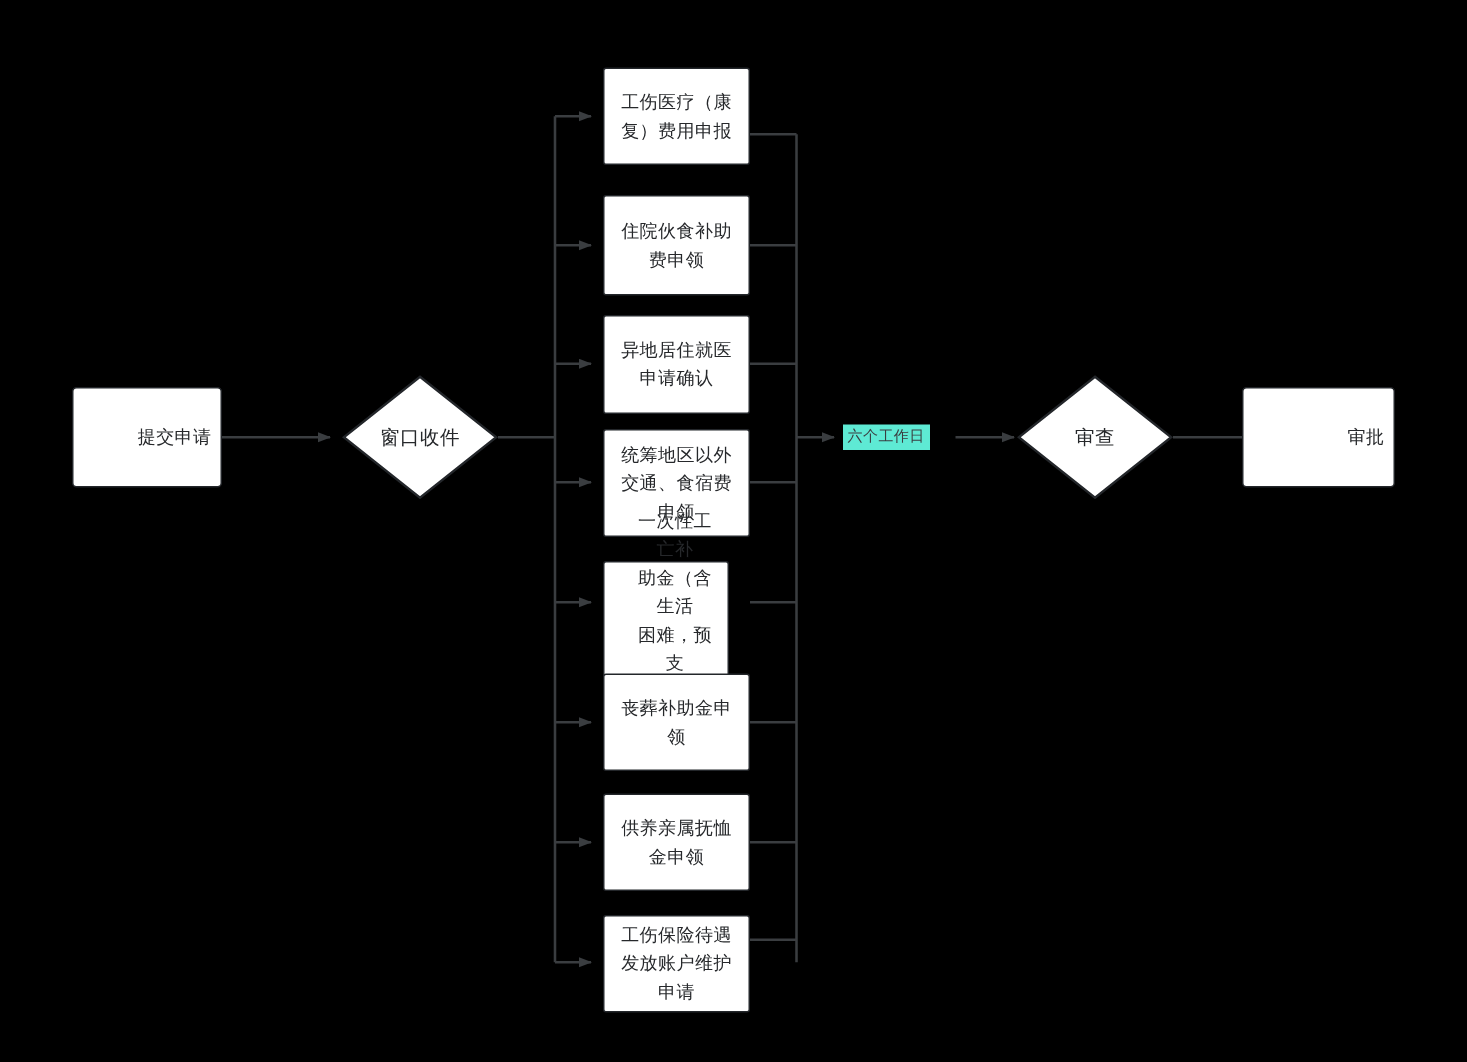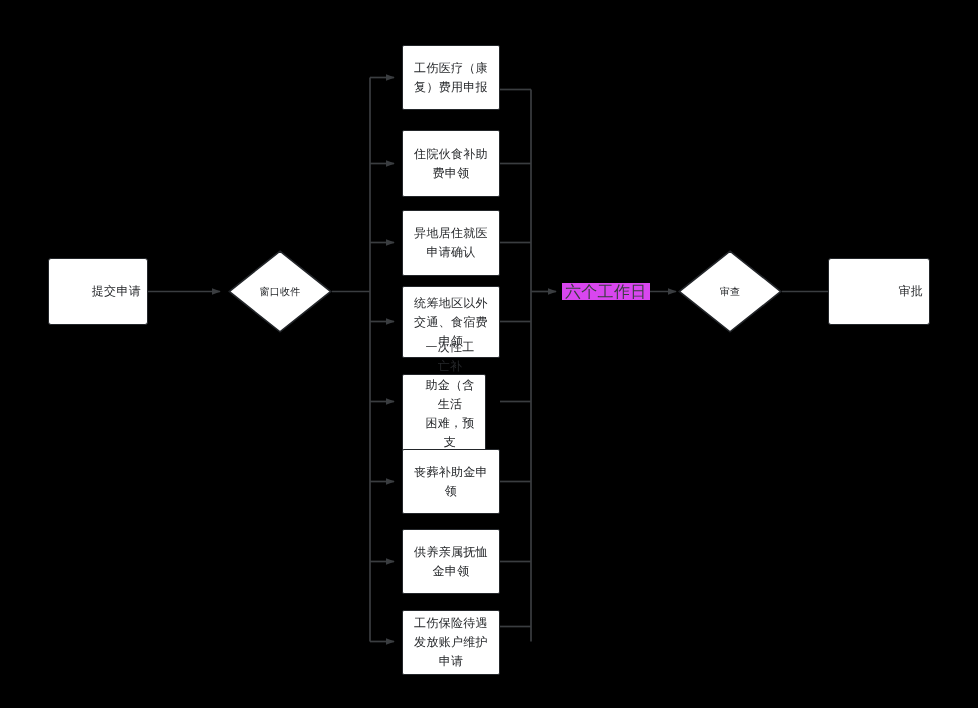--- a/index.html
+++ b/index.html
@@ -63,32 +63,32 @@
   .diamond-wrap .label {
     position: absolute;
     left: 0;
     top: 0;
     width: 100%;
     height: 100%;
     display: flex;
     align-items: center;
     justify-content: center;
     color: #26282b;
-    font-size: 10px;
+    font-size: 13px;
     line-height: 19px;
     letter-spacing: 0.3px;
   }
   .edge-label {
     position: absolute;
     color: #3a3d40;
-    font-size: 16px;
+    font-size: 10px;
     line-height: 17px;
     letter-spacing: 0.3px;
     white-space: nowrap;
-    background: #d946ef;
+    background: #5eead4;
     padding: 0 3px;
   }
 </style>
 </head>
 <body>
 
 <div id="canvas">
 
   <svg class="edges" viewBox="0 0 978 708" xmlns="http://www.w3.org/2000/svg">
     <defs>

